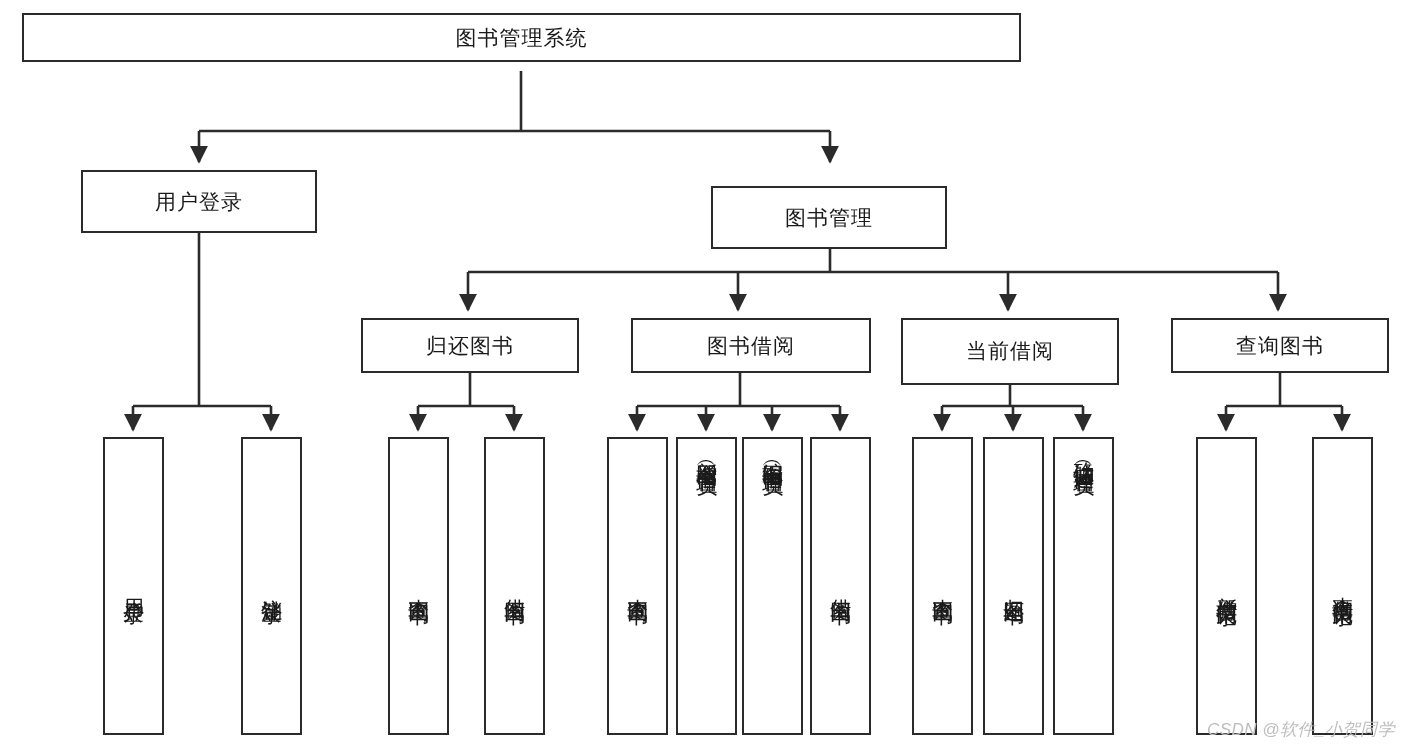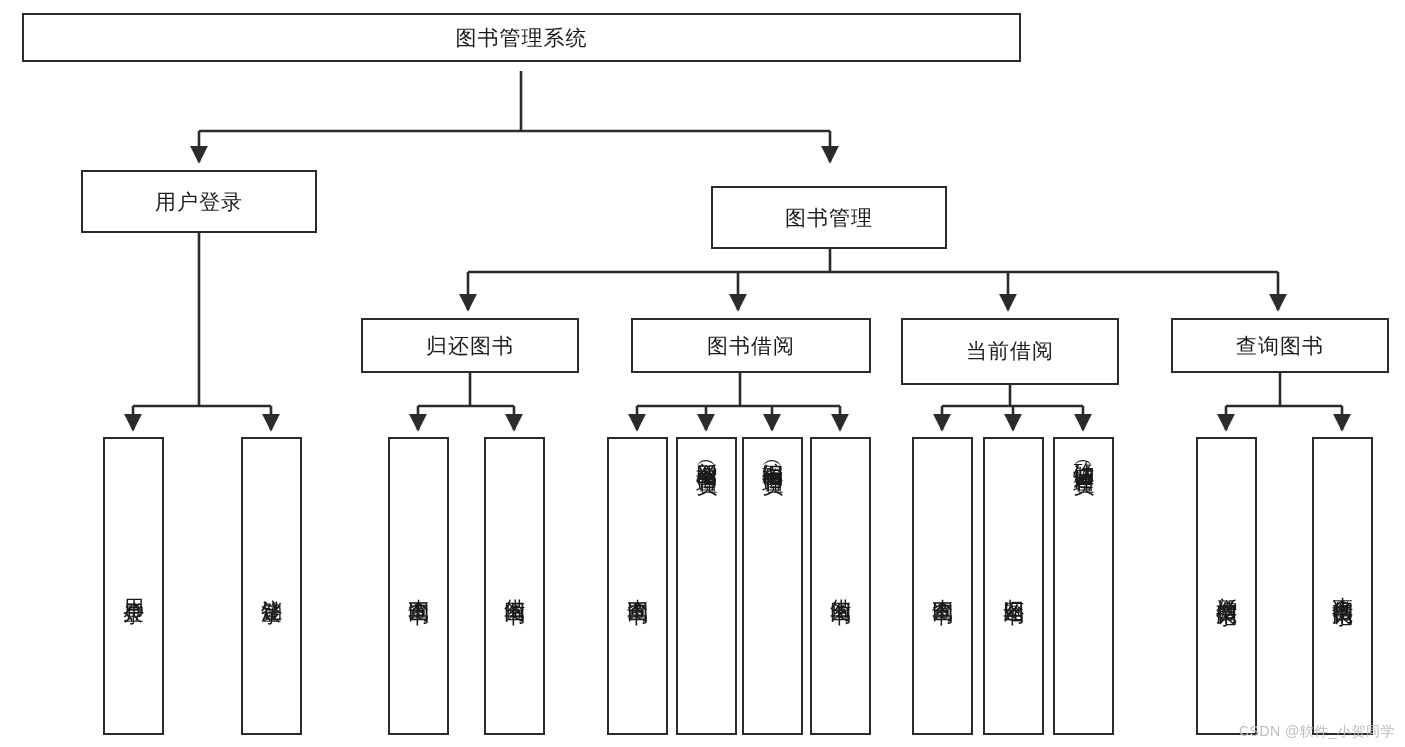--- a/index.html
+++ b/index.html
@@ -64,25 +64,26 @@
     font-size: 21px;
     line-height: 1.35;
     letter-spacing: 2px;
     white-space: nowrap;
     color: #1a1a1a;
   }
   .watermark {
     position: absolute;
     right: 10px;
     bottom: 6px;
-    font-size: 14px;
+    font-size: 17px;
     color: #bdbdbd;
     letter-spacing: 0.5px;
     white-space: nowrap;
     pointer-events: none;
+    font-style: italic;
   }
 </style>
 </head>
 <body>
 
 <div id="diagram-root">
 
   <svg class="layer" viewBox="0 0 1405 747" xmlns="http://www.w3.org/2000/svg">
     <defs>
       <marker id="arrow" viewBox="0 0 10 10" refX="9" refY="5" markerWidth="7" markerHeight="7" orient="auto-start-reverse">

